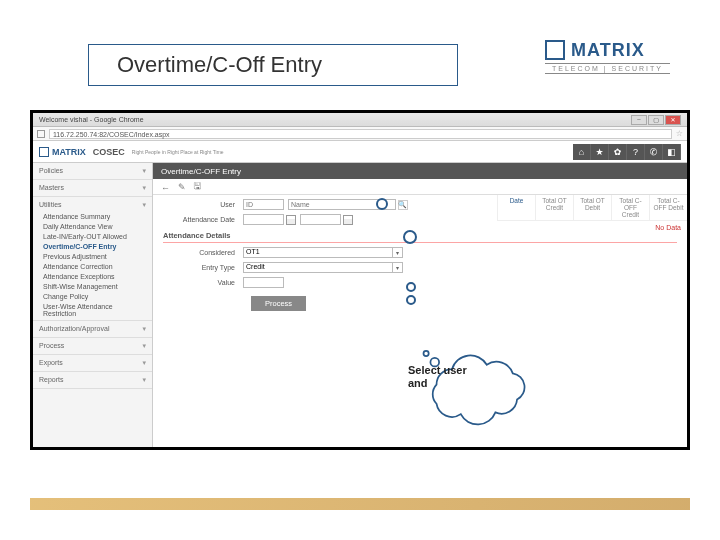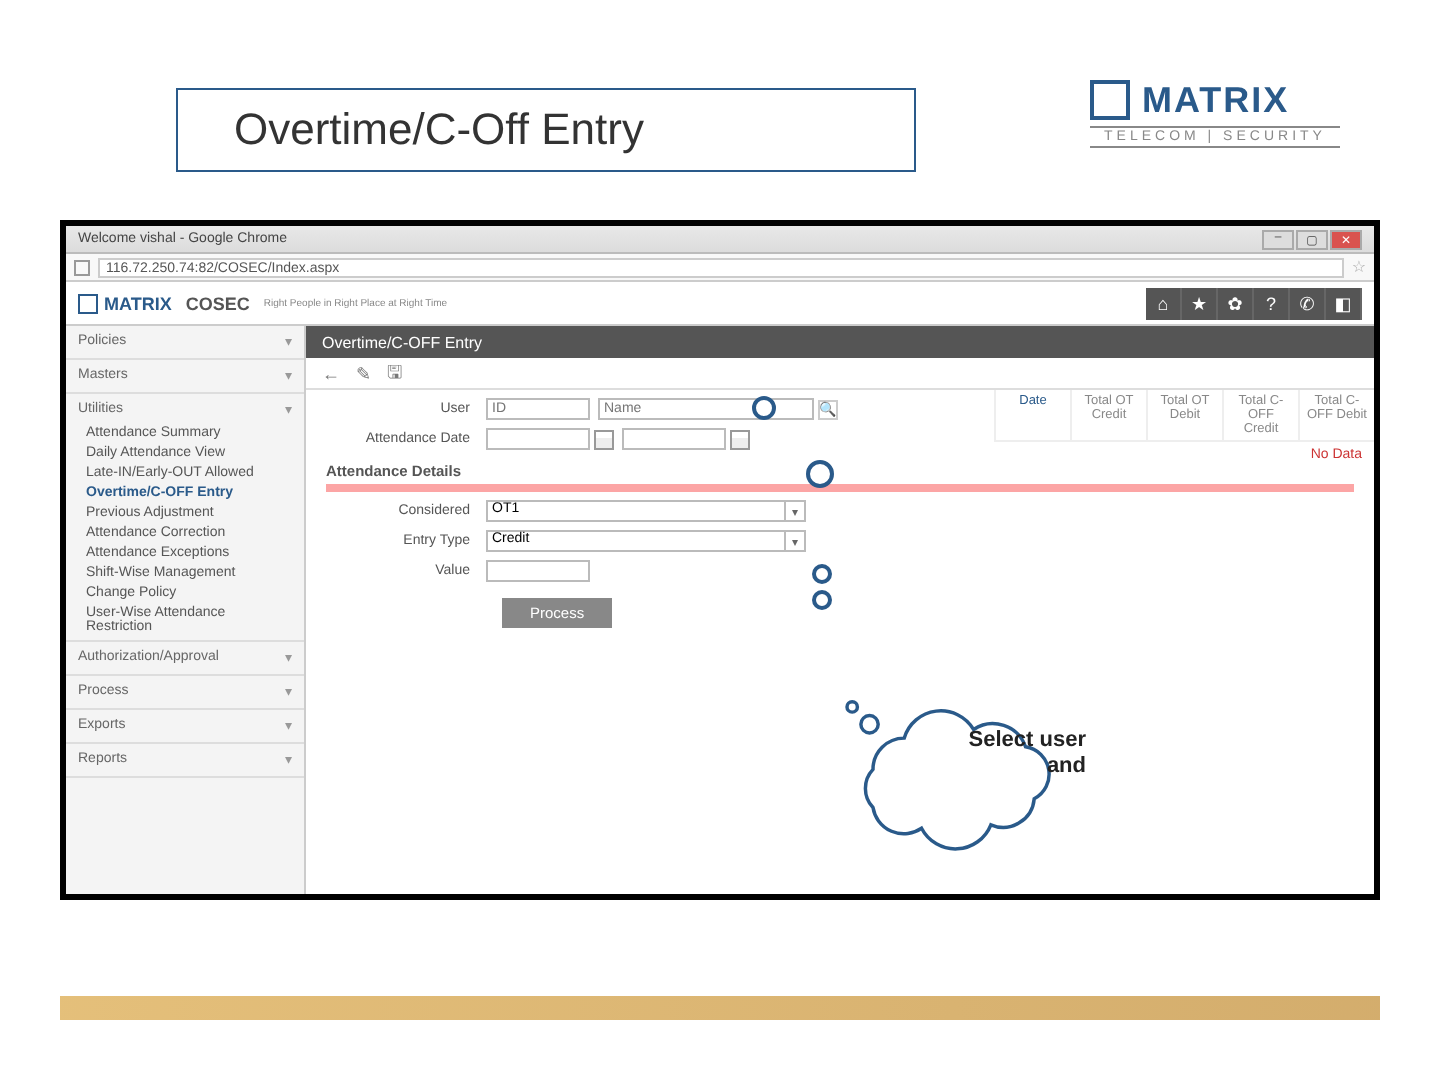--- a/index.html
+++ b/index.html
@@ -49,46 +49,46 @@
   
   .main { flex: 1; background: #fff; position: relative; }
   .content-header { height: 16px; background: #555; color: #fff; font-size: 8px; display: flex; align-items: center; padding: 0 8px; }
   .toolbar { height: 16px; border-bottom: 1px solid #ddd; display: flex; align-items: center; gap: 8px; padding: 0 8px; }
   .tb-icon { font-size: 9px; color: #777; cursor: pointer; }
   
   .form-area { padding: 4px 10px; position: relative; }
   .form-row { display: flex; align-items: center; margin-bottom: 4px; font-size: 7px; }
   .form-label { width: 80px; text-align: right; color: #555; padding-right: 8px; }
   .form-input { height: 11px; border: 1px solid #bbb; background: #fff; font-size: 7px; padding: 0 2px; }
-  .w40 { width: 52px; } .w100 { width: 108px; } .w160 { width: 150px; }
+  .w40 { width: 41px; } .w100 { width: 108px; } .w160 { width: 150px; }
   .cal-icon { width: 10px; height: 10px; border: 1px solid #999; margin-left: 2px; display: inline-block; background: linear-gradient(#fff 40%, #eee 40%); }
   .lookup-icon { width: 10px; height: 10px; margin-left: 2px; display: inline-flex; align-items: center; justify-content: center; font-size: 7px; color: #777; border: 1px solid #ccc; }
   
-  .section-title { font-size: 7.5px; color: #555; font-weight: bold; border-bottom: 4px solid #fca5a5; padding: 2px 0; margin: 4px 0; }
+  .section-title { font-size: 7.5px; color: #555; font-weight: bold; border-bottom: 1px solid #fca5a5; padding: 2px 0; margin: 4px 0; }
   
   .dropdown { display: flex; align-items: center; }
   .dd-arrow { width: 10px; height: 11px; border: 1px solid #bbb; border-left: none; font-size: 6px; display: flex; align-items: center; justify-content: center; color: #666; }
   
   .process-btn { background: #888; color: #fff; font-size: 7.5px; padding: 3px 14px; border: none; cursor: pointer; margin-left: 88px; margin-top: 4px; }
   
   .totals-panel { position: absolute; top: 32px; right: 0; width: 190px; font-size: 6.5px; }
   .totals-row1 { display: flex; }
   .tot-cell { flex: 1; padding: 2px 3px; border-left: 1px solid #eee; color: #888; text-align: center; line-height: 1.1; }
   .tot-date { color: #2a5a8a; }
   .no-data { text-align: right; color: #c33; font-size: 7px; padding: 3px 6px; border-top: 1px solid #eee; }
   
   .callout-circle { position: absolute; border: 2px solid #2a5a8a; border-radius: 50%; background: transparent; pointer-events: none; }
   .c1 { top: 3px; left: 223px; width: 12px; height: 12px; }
   .c2 { top: 35px; left: 250px; width: 14px; height: 14px; }
   .c3 { top: 87px; left: 253px; width: 10px; height: 10px; }
   .c4 { top: 100px; left: 253px; width: 10px; height: 10px; }
   
   .cloud { position: absolute; top: 155px; left: 255px; width: 135px; height: 78px; }
   .cloud svg { width: 100%; height: 100%; }
-  .cloud-text { position: absolute; top: 14px; left: 0; width: 100%; text-align: right; font-size: 11px; font-weight: bold; color: #222; line-height: 1.2; }
+  .cloud-text { position: absolute; top: 14px; left: 0; width: 100%; text-align: left; font-size: 11px; font-weight: bold; color: #222; line-height: 1.2; }
   
   .footer-stripe { position: absolute; bottom: 30px; left: 30px; right: 30px; height: 12px; background: linear-gradient(90deg, #d9a441 0%, #c18a2e 100%); opacity: 0.7; }
   .caret { font-size: 7px; color: #999; }
 </style>
 </head>
 <body>
 
 <div class="slide-title-box">
   <span class="slide-title">Overtime/C-Off Entry</span>
 </div>

